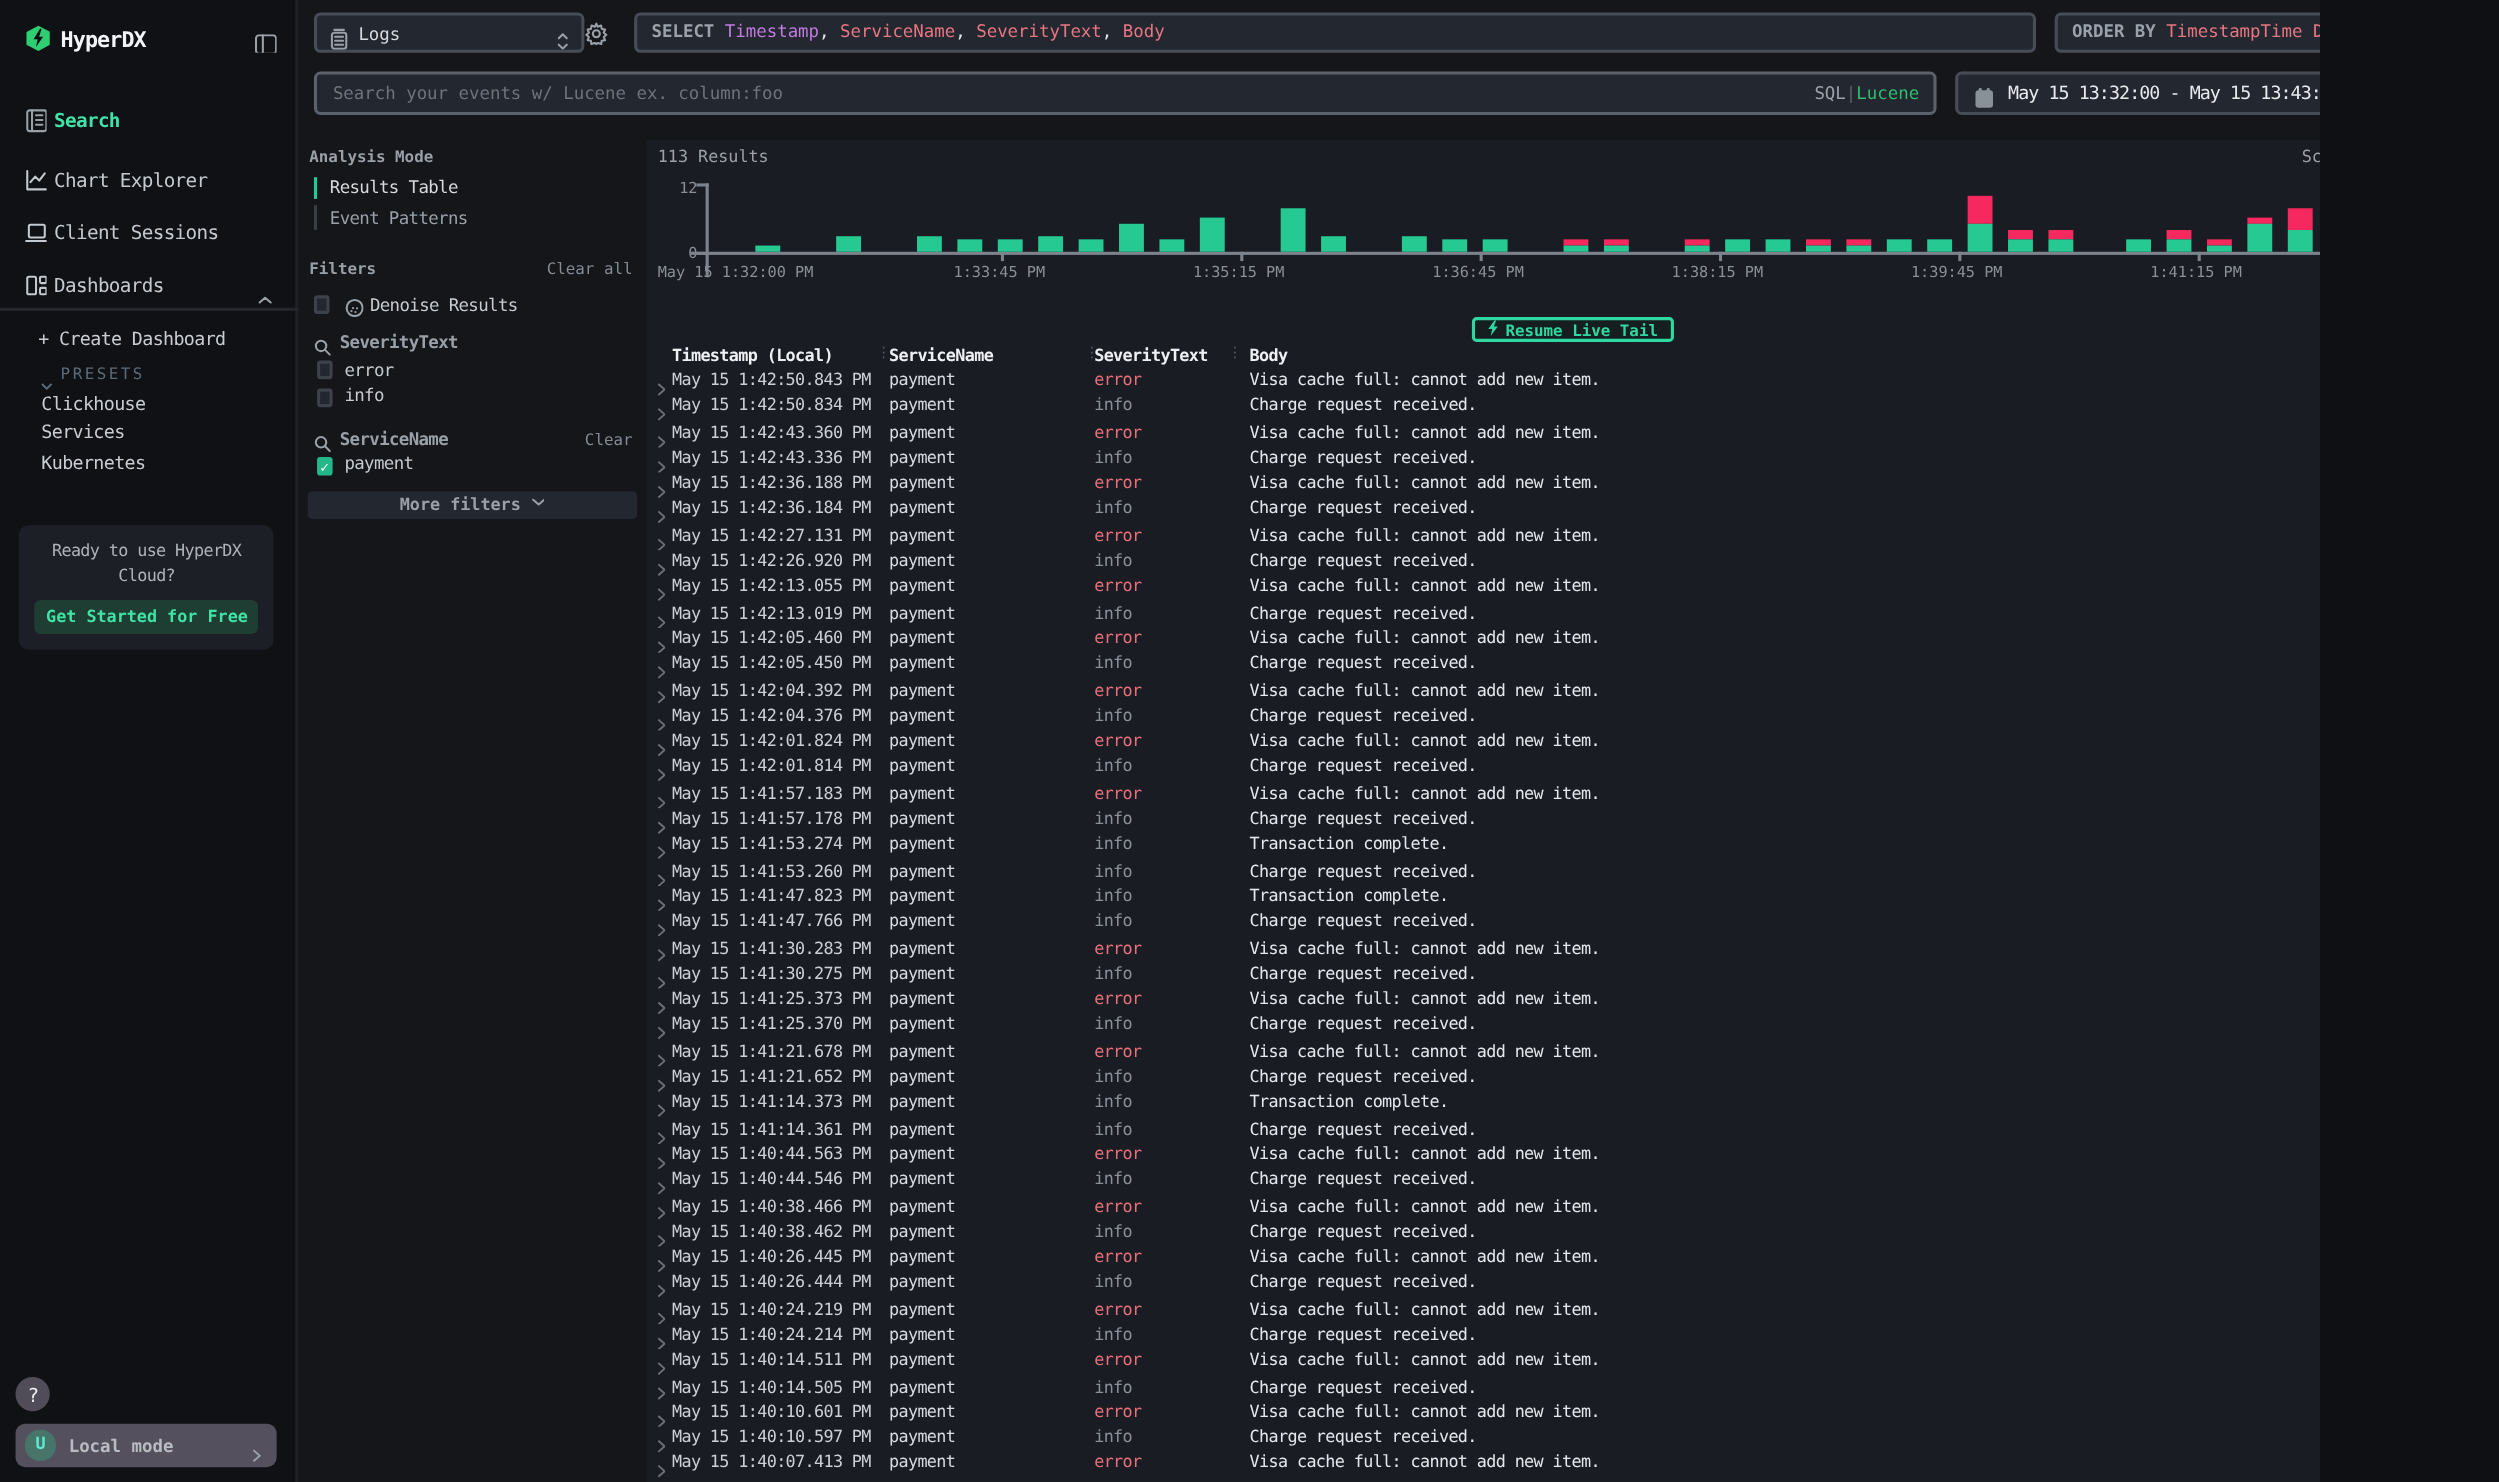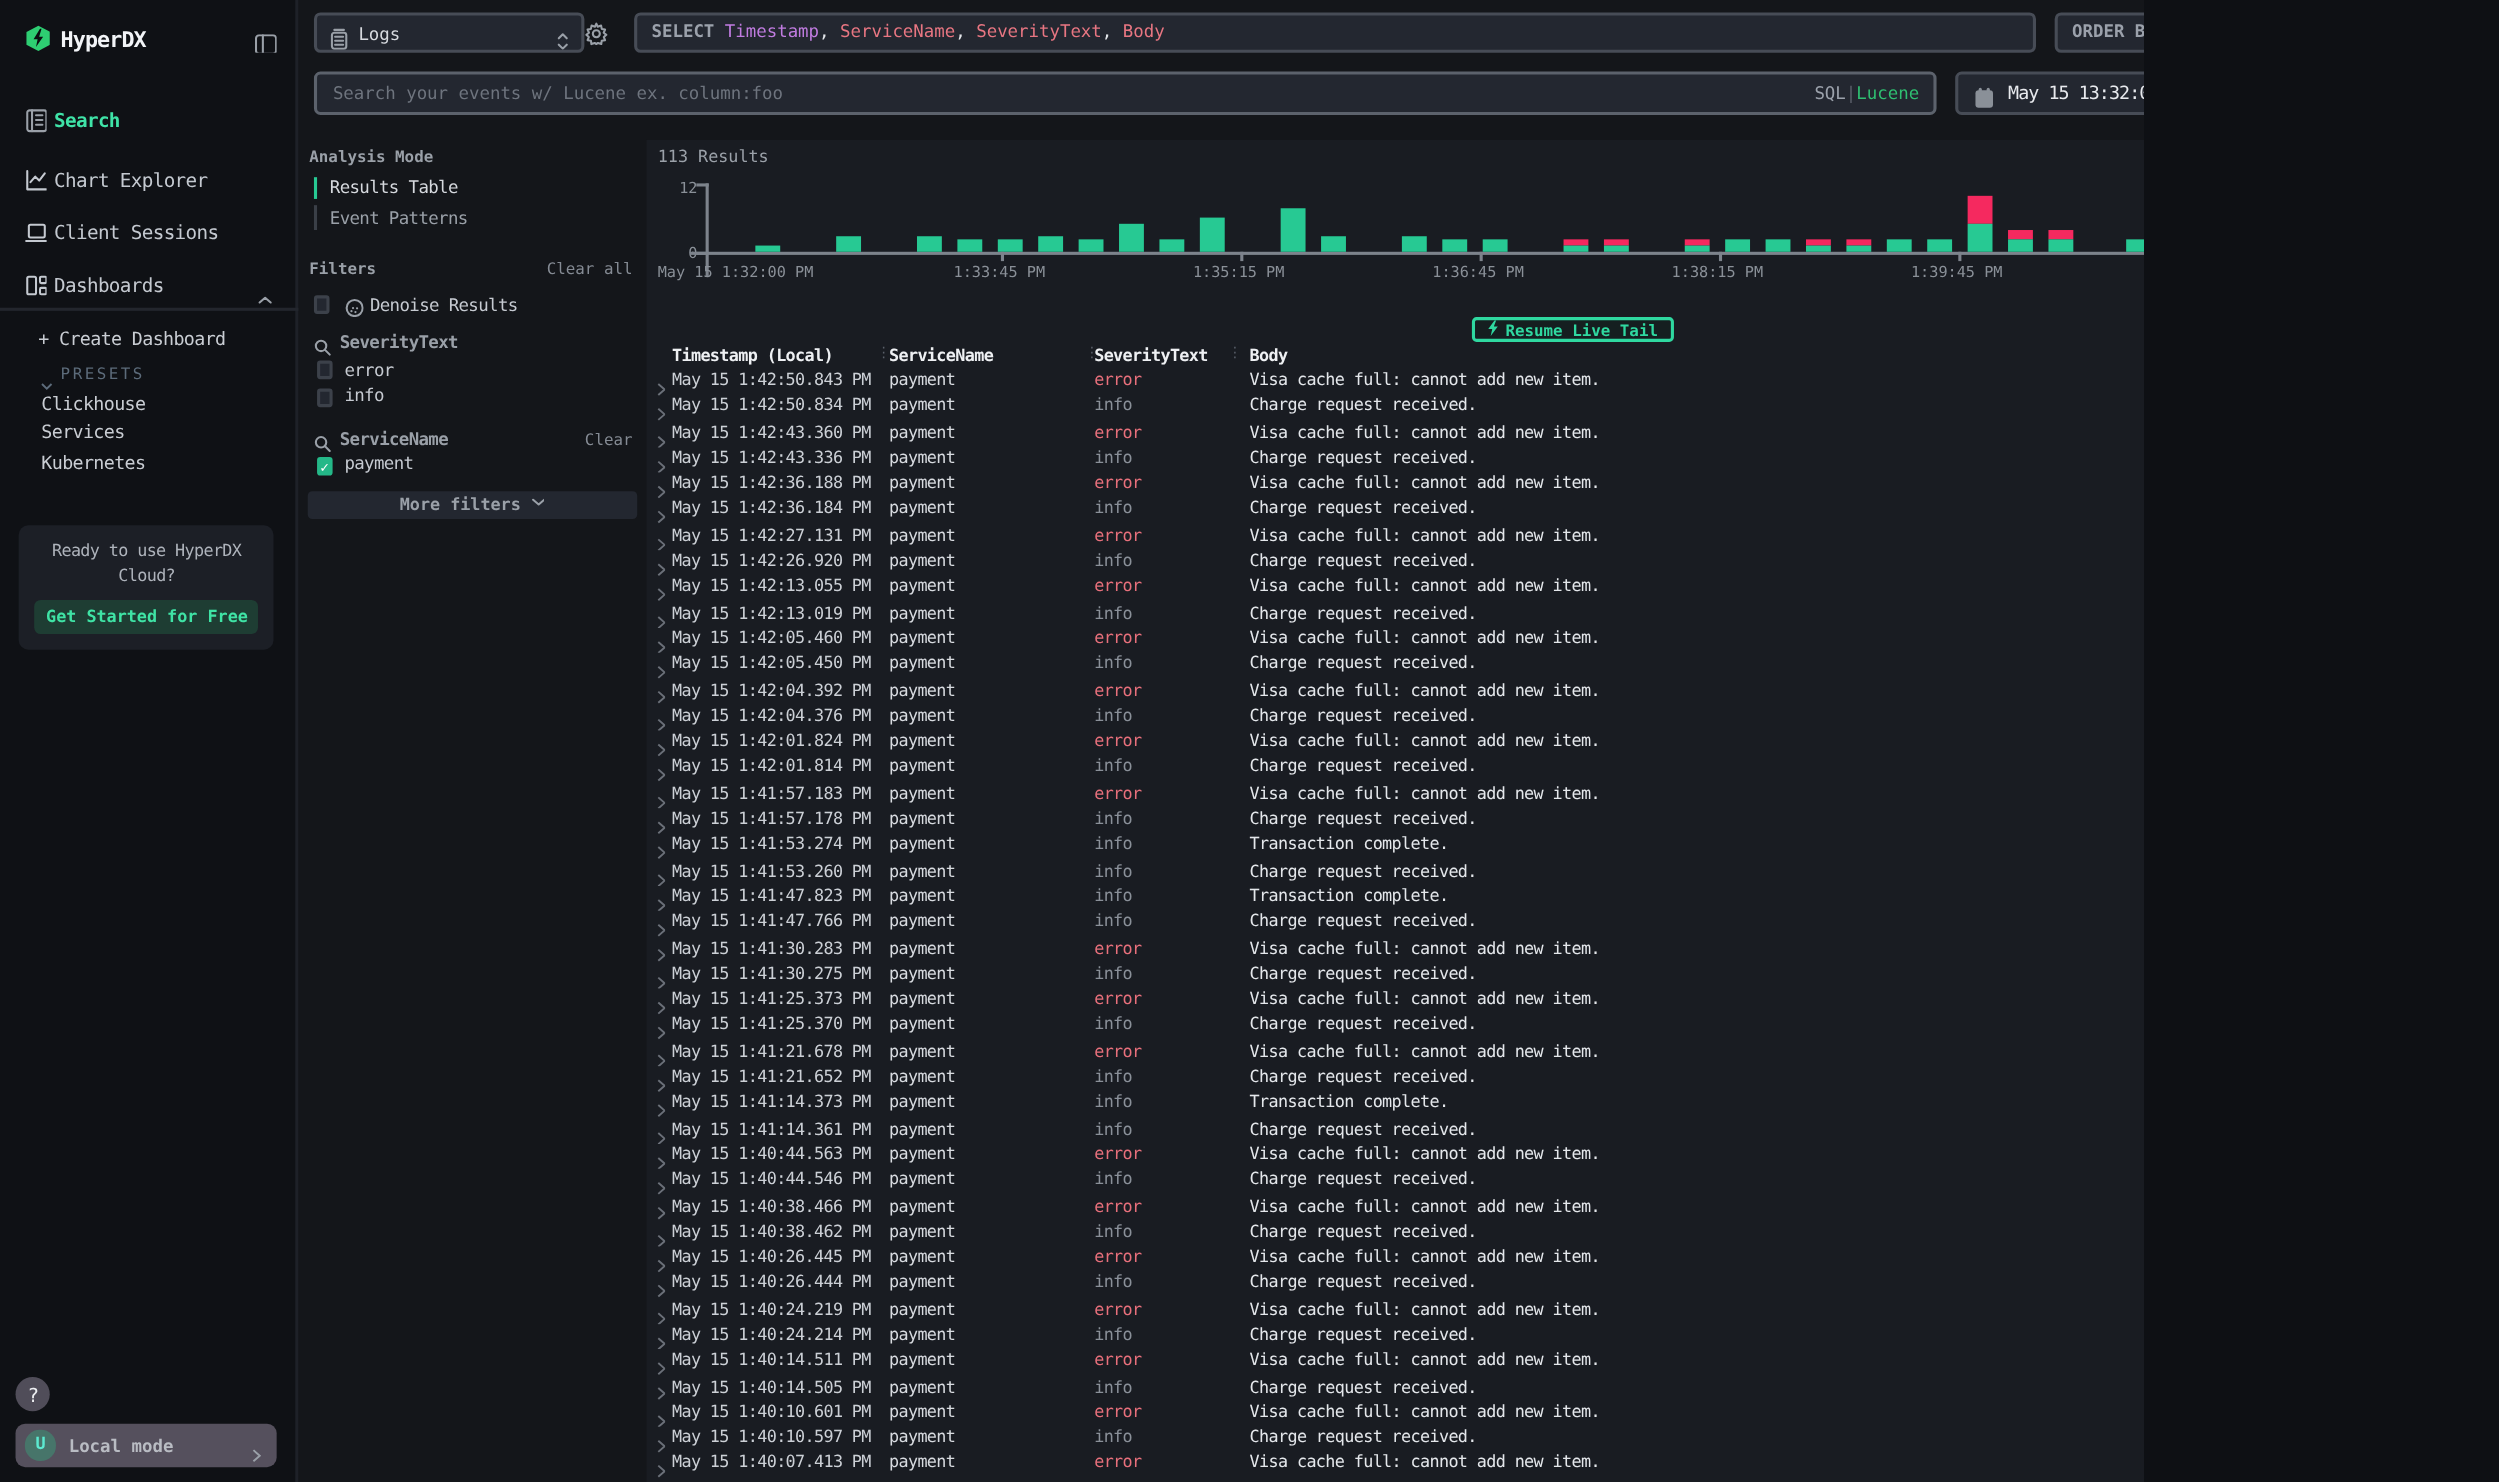--- a/index.html
+++ b/index.html
@@ -1,17 +1,17 @@
 <!DOCTYPE html>
 <html style="font-size:8.2px"><head>
 <meta charset="utf-8">
 <style>
   * { margin:0; padding:0; box-sizing:border-box; }
   html,body { background:#0e1014; overflow:hidden; }
-  .viewport { width:2144px; height:1482px; overflow:hidden; background:#7dd3fc; position:relative;text-decoration:underline; }
+  .viewport { width:2320px; height:1482px; overflow:hidden; background:#7dd3fc; position:relative;text-decoration:underline; }
   #app { width:804px; height:477px; transform:scale(3.10842); transform-origin:0 0; position:relative;
          font-family:"DejaVu Sans Mono","Liberation Mono",monospace; color:#dfe2e7; background:#14161a; }
 
   
   .sidebar { position:absolute; left:0; top:0; width:96px; height:477px; background:#0f1115; border-right:0.5px solid #1e2128; }
   .logo-row { position:absolute; left:0; top:0; width:96px; height:24px; }
   .logo { position:absolute; left:7.7px; top:8.2px; width:8.7px; height:8.7px; }
   .logo-text { position:absolute; left:19.5px; top:9.2px; font-size:7px; font-weight:bold; color:#f2f4f7; letter-spacing:-0.3px; }
   .panel-toggle { position:absolute; right:7.2px; top:9.2px; width:7.2px; height:6.7px; }
   .nav-item { position:absolute; left:0; width:96px; height:15.4px; cursor:pointer; }

